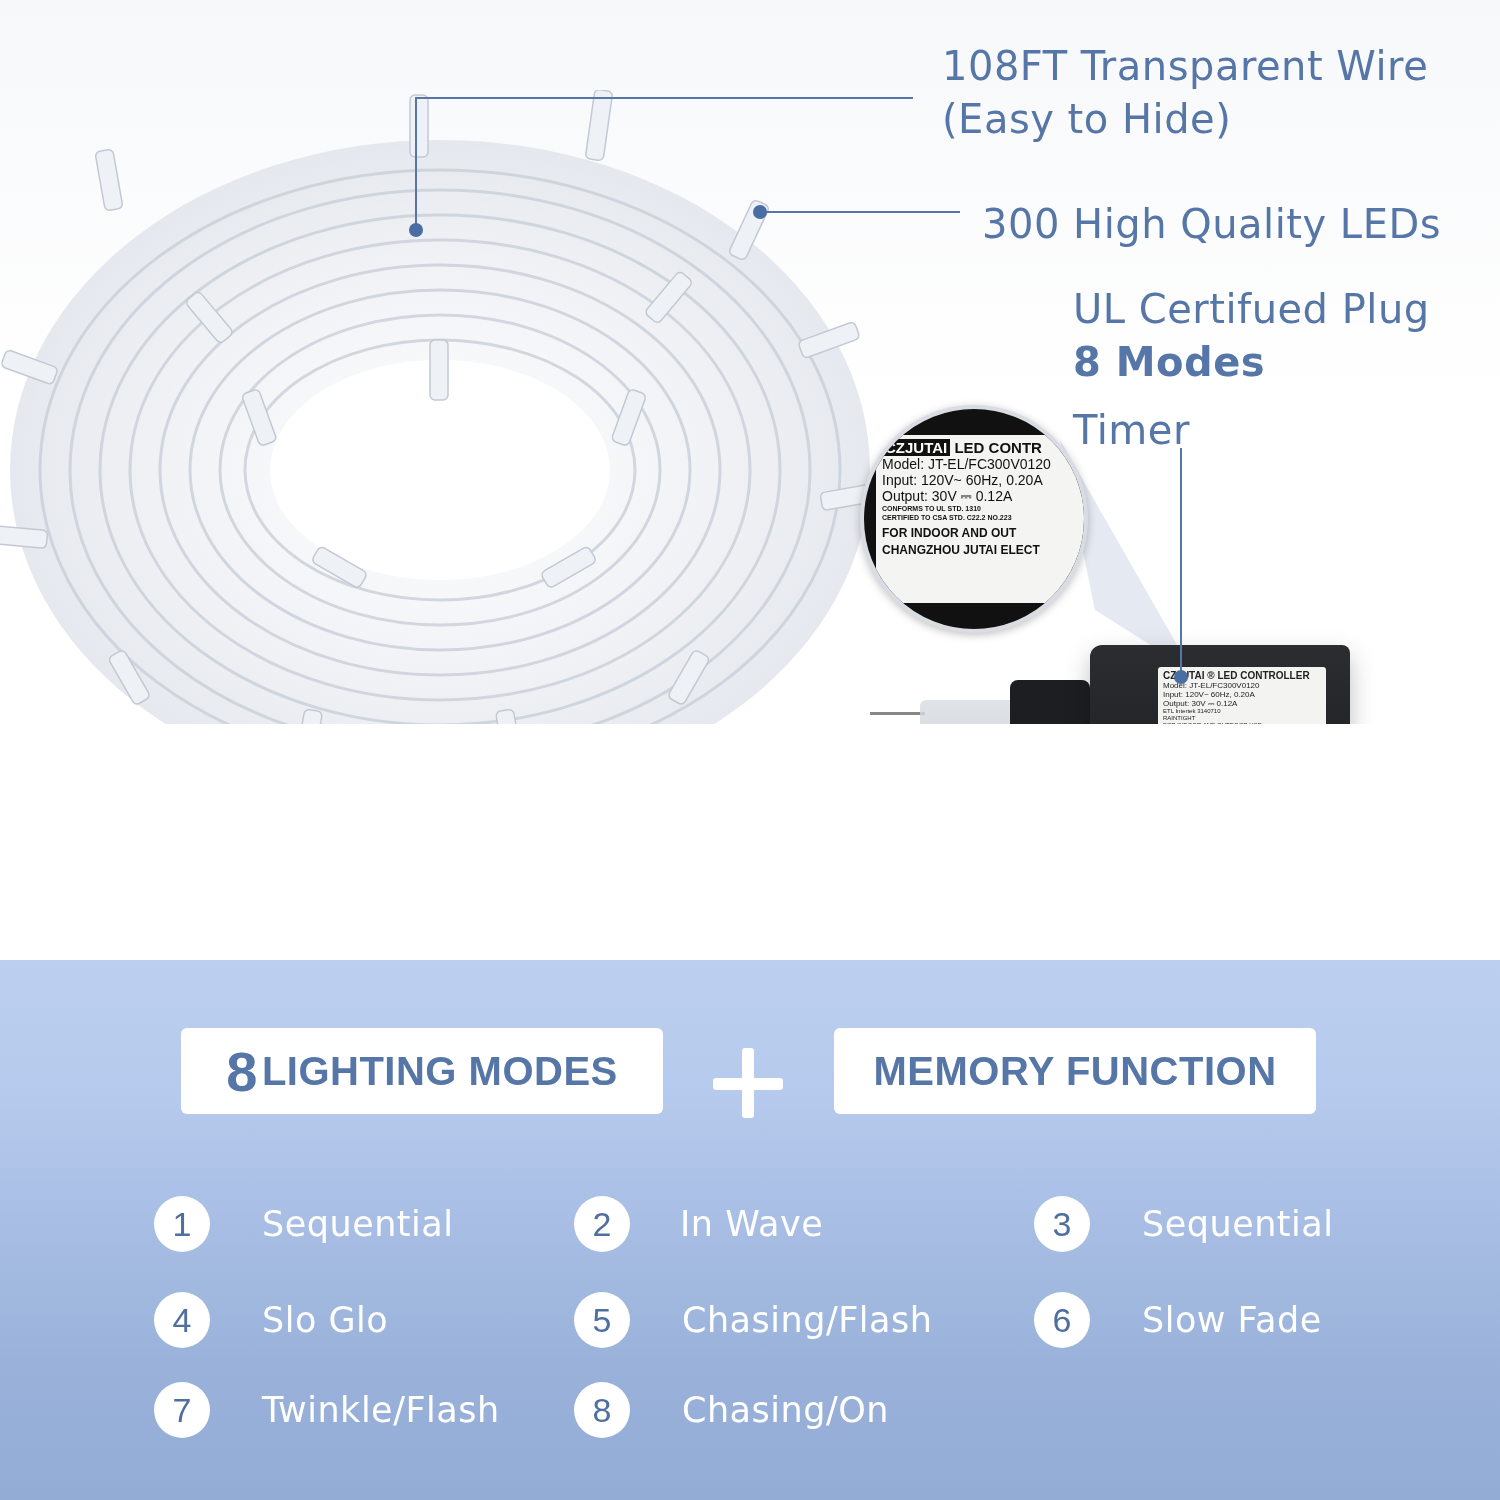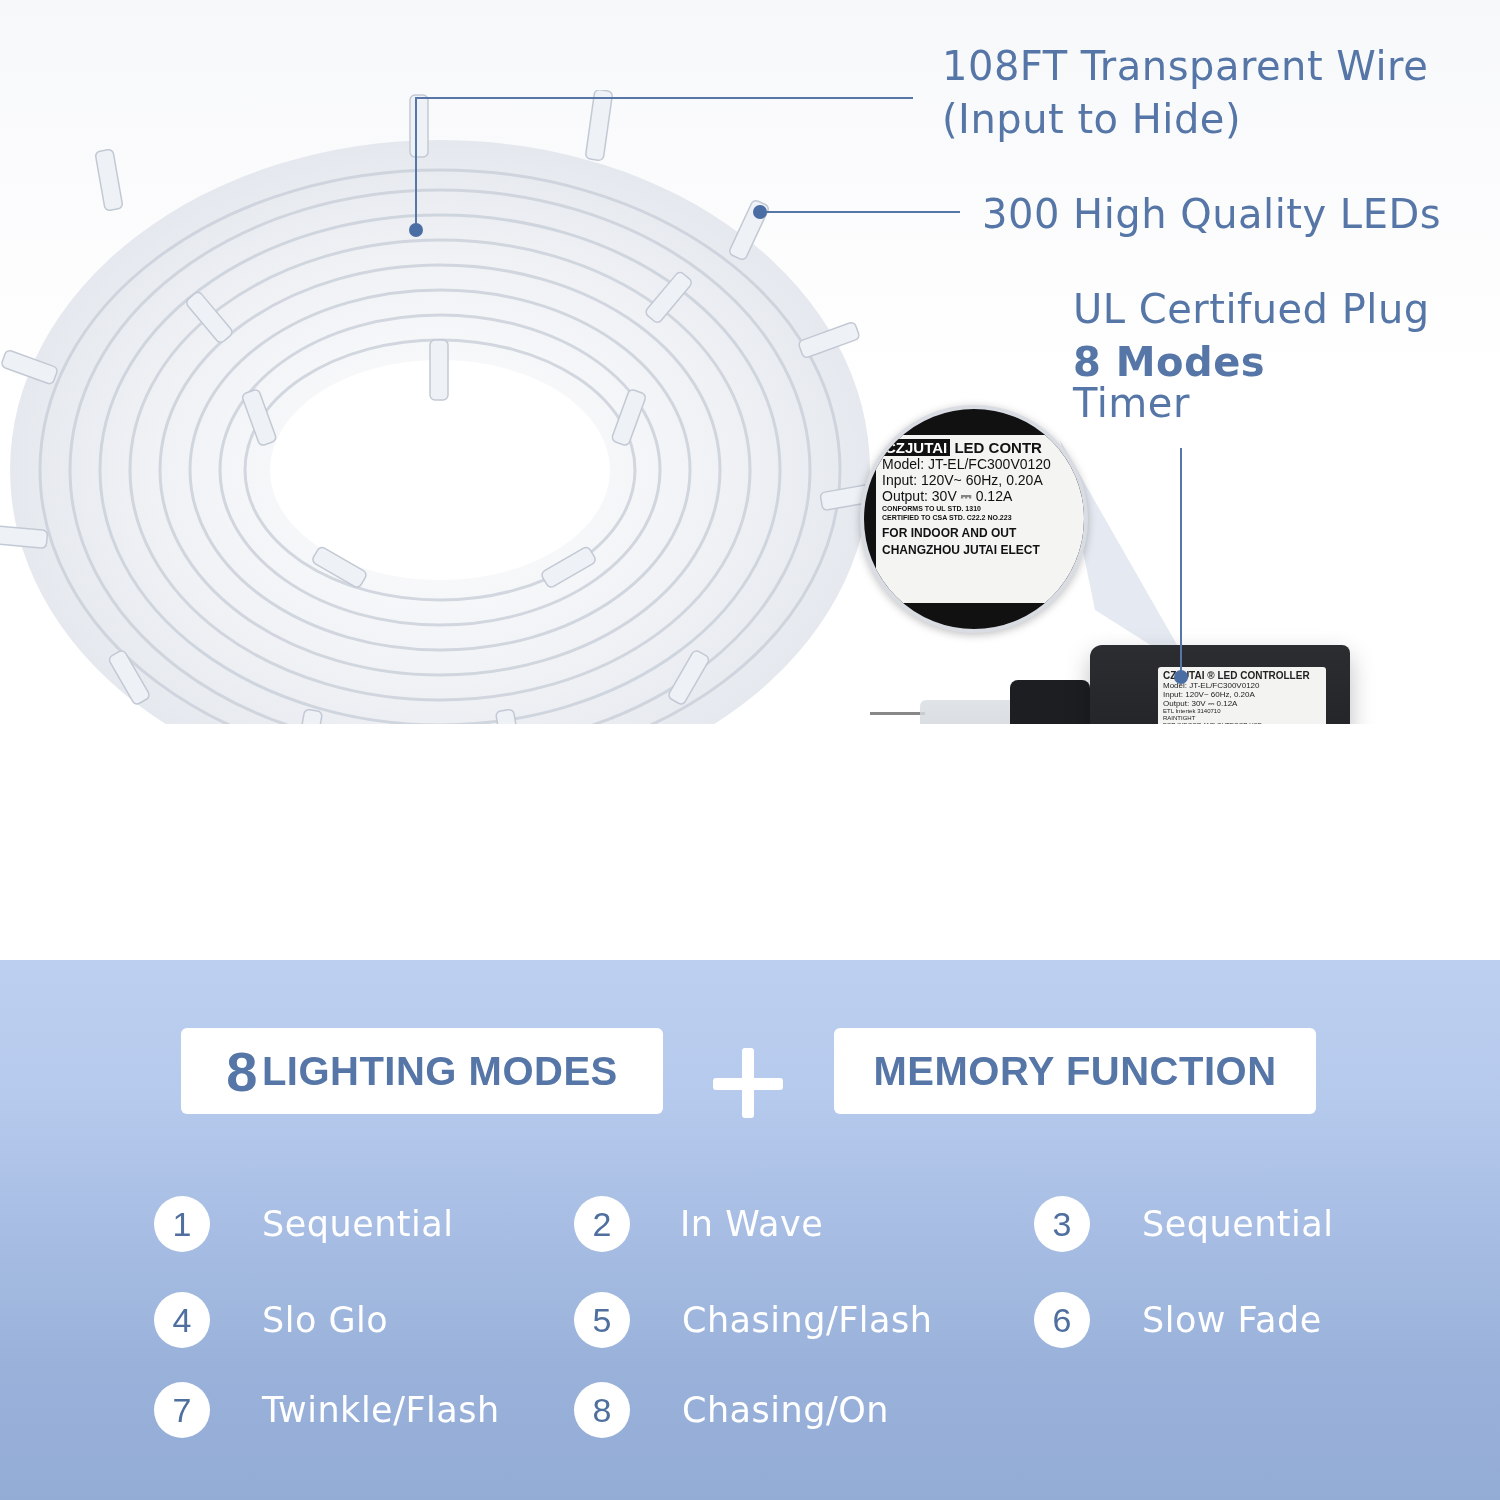--- a/index.html
+++ b/index.html
@@ -97,29 +97,29 @@
       <rect x="660" y="180" width="18" height="55" rx="5" transform="rotate(40 669 207)"></rect>
       <rect x="560" y="450" width="18" height="55" rx="5" transform="rotate(60 569 477)"></rect>
       <rect x="330" y="450" width="18" height="55" rx="5" transform="rotate(-60 339 477)"></rect>
     </g>
   </svg>
 
   <div class="callout-line" style="left:415px; top:97px; width:498px; height:2px;"></div>
   <div class="callout-line" style="left:415px; top:97px; width:2px; height:133px;"></div>
   <div class="callout-dot" style="left:409px; top:223px;"></div>
   <div class="callout-text" style="left:942px; top:40px;">108FT Transparent Wire</div>
-  <div class="callout-text" style="left:942px; top:93px;">(Input to Hide)</div>
+  <div class="callout-text" style="left:942px; top:93px;">(Easy to Hide)</div>
 
   <div class="callout-line" style="left:760px; top:211px; width:200px; height:2px;"></div>
   <div class="callout-dot" style="left:753px; top:205px;"></div>
-  <div class="callout-text" style="left:982px; top:188px;">300 High Quality LEDs</div>
+  <div class="callout-text" style="left:982px; top:198px;">300 High Quality LEDs</div>
 
   <div class="callout-text" style="left:1073px; top:283px;">UL Certifued Plug</div>
   <div class="callout-text" style="left:1073px; top:336px;font-weight:bold;">8 Modes</div>
-  <div class="callout-text" style="left:1073px; top:377px;">Timer</div>
+  <div class="callout-text" style="left:1073px; top:404px;">Timer</div>
 
   <svg style="position:absolute; left:0; top:0;" width="1500" height="960">
     <polygon points="1060,440 1095,610 1190,670 1180,650" fill="#cfd8e8" opacity="0.55"></polygon>
   </svg>
 
   <div class="wire-thin"></div>
   <div class="connector"></div>
   <div class="plug-head"></div>
 
   <div class="prong" style="left:1335px; top:733px;"></div>

